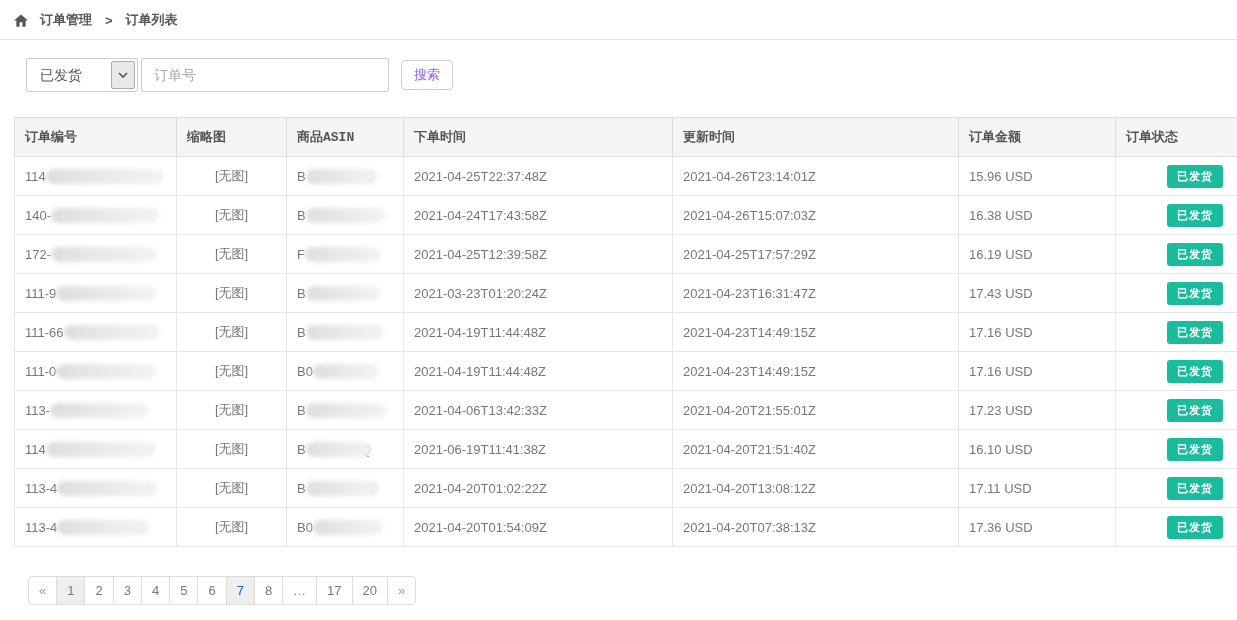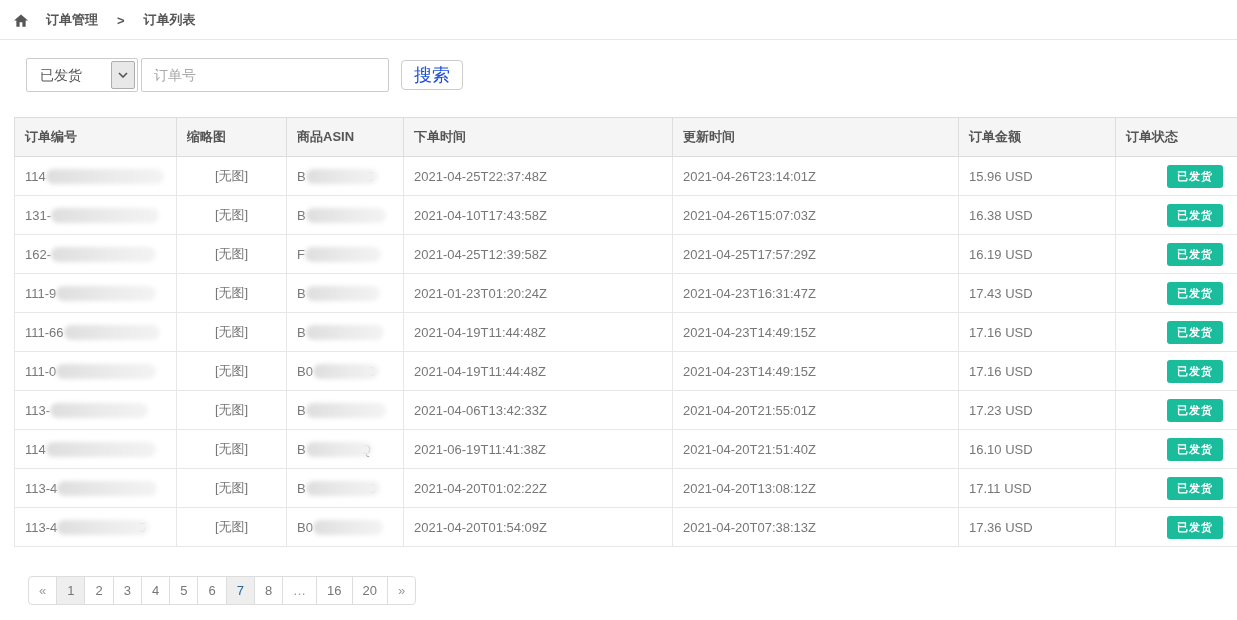--- a/index.html
+++ b/index.html
@@ -5,21 +5,21 @@
   * { box-sizing: border-box; margin: 0; padding: 0; }
   html, body { width: 1237px; height: 620px; overflow: hidden; }
   body {
     font-family: "Liberation Sans", "DejaVu Sans", sans-serif;
     background: #ffffff;
     color: #676a6c;
   }
 
   
   .breadcrumb-bar {
-    display: flex; align-items: center; gap: 18px;
+    display: flex; align-items: center; gap: 12px;
     padding: 11px 14px 10px 14px;
     border-bottom: 1px solid #e7e7e7;
     font-size: 13px; font-weight: bold; color: #565656;
   }
   .breadcrumb-bar .crumb-sep { margin: 0 1px; }
 
   
   .filter-row { display: flex; align-items: flex-start; margin: 18px 0 0 26px; }
   .status-select {
     position: relative; width: 112px; height: 34px;
@@ -36,36 +36,36 @@
     width: 248px; height: 34px; margin-left: 3px;
     border: 1px solid #cccccc; border-radius: 2px;
     font-size: 14px; color: #0f172a; padding: 6px 12px;
     font-family: "Liberation Sans", sans-serif;
   }
   .order-input::placeholder { color: #a9a9a9; opacity: 1; }
   .search-btn {
     margin-left: 12px; margin-top: 2px; height: 30px;
     padding: 0 12px; background: #ffffff;
     border: 1px solid #cccccc; border-radius: 4px;
-    font-size: 18px; color: #1d4ed8; cursor: pointer;
+    font-size: 13px; color: #8b5cf6; cursor: pointer;
     font-family: "Liberation Sans", sans-serif;
   }
 
   
   table.orders {
     margin: 25px 0 0 14px;
     width: 1260px; table-layout: fixed;
     border-collapse: collapse;
     font-size: 13px; color: #777;
   }
   table.orders th {
     background: #f5f5f5;
     border: 1px solid #dddddd;
     text-align: left; font-weight: bold; color: #555;
-    padding: 10px 10px; font-size: 13px;
+    padding: 10px 10px; font-size: 13px; font-family: Liberation Mono, monospace;
   }
   table.orders td {
     border: 1px solid #e7e7e7;
     height: 39px; padding: 0 10px;
     white-space: nowrap; overflow: hidden;
   }
   td.center { text-align: center; }
   td.status-cell { text-align: center; padding-right: 30px; }
 
   .redact {
@@ -169,39 +169,39 @@
     <td>2021-04-25T22:37:48Z</td>
     <td>2021-04-26T23:14:01Z</td>
     <td>15.96 USD</td>
     <td class="status-cell">
       <span class="badge-shipped">已发货</span>
     </td>
   </tr>
 
   <tr>
     <td>
-      <span>131-</span><span class="redact" style="width: 108px;"></span><span class="suffix"></span>
+      <span>140-</span><span class="redact" style="width: 108px;"></span><span class="suffix"></span>
     </td>
     <td class="center">
       <span>[无图]</span>
     </td>
     <td>
       <span>B</span><span class="redact" style="width: 80px;"></span><span class="suffix"></span>
     </td>
-    <td>2021-04-10T17:43:58Z</td>
+    <td>2021-04-24T17:43:58Z</td>
     <td>2021-04-26T15:07:03Z</td>
     <td>16.38 USD</td>
     <td class="status-cell">
       <span class="badge-shipped">已发货</span>
     </td>
   </tr>
 
   <tr>
     <td>
-      <span>162-</span><span class="redact" style="width: 105px;"></span><span class="suffix"></span>
+      <span>172-</span><span class="redact" style="width: 105px;"></span><span class="suffix"></span>
     </td>
     <td class="center">
       <span>[无图]</span>
     </td>
     <td>
       <span>F</span><span class="redact" style="width: 76px;"></span><span class="suffix"></span>
     </td>
     <td>2021-04-25T12:39:58Z</td>
     <td>2021-04-25T17:57:29Z</td>
     <td>16.19 USD</td>
@@ -213,21 +213,21 @@
   <tr>
     <td>
       <span>111-9</span><span class="redact" style="width: 100px;"></span><span class="suffix"></span>
     </td>
     <td class="center">
       <span>[无图]</span>
     </td>
     <td>
       <span>B</span><span class="redact" style="width: 74px;"></span><span class="suffix"></span>
     </td>
-    <td>2021-01-23T01:20:24Z</td>
+    <td>2021-03-23T01:20:24Z</td>
     <td>2021-04-23T16:31:47Z</td>
     <td>17.43 USD</td>
     <td class="status-cell">
       <span class="badge-shipped">已发货</span>
     </td>
   </tr>
 
   <tr>
     <td>
       <span>111-66</span><span class="redact" style="width: 96px;"></span><span class="suffix"></span>
@@ -366,21 +366,21 @@
     <li class="current">
       <a>7</a>
     </li>
     <li>
       <a>8</a>
     </li>
     <li class="gap">
       <a>…</a>
     </li>
     <li>
-      <a>16</a>
+      <a>17</a>
     </li>
     <li>
       <a>20</a>
     </li>
     <li>
       <a>»</a>
     </li>
   </ul>
 
 

